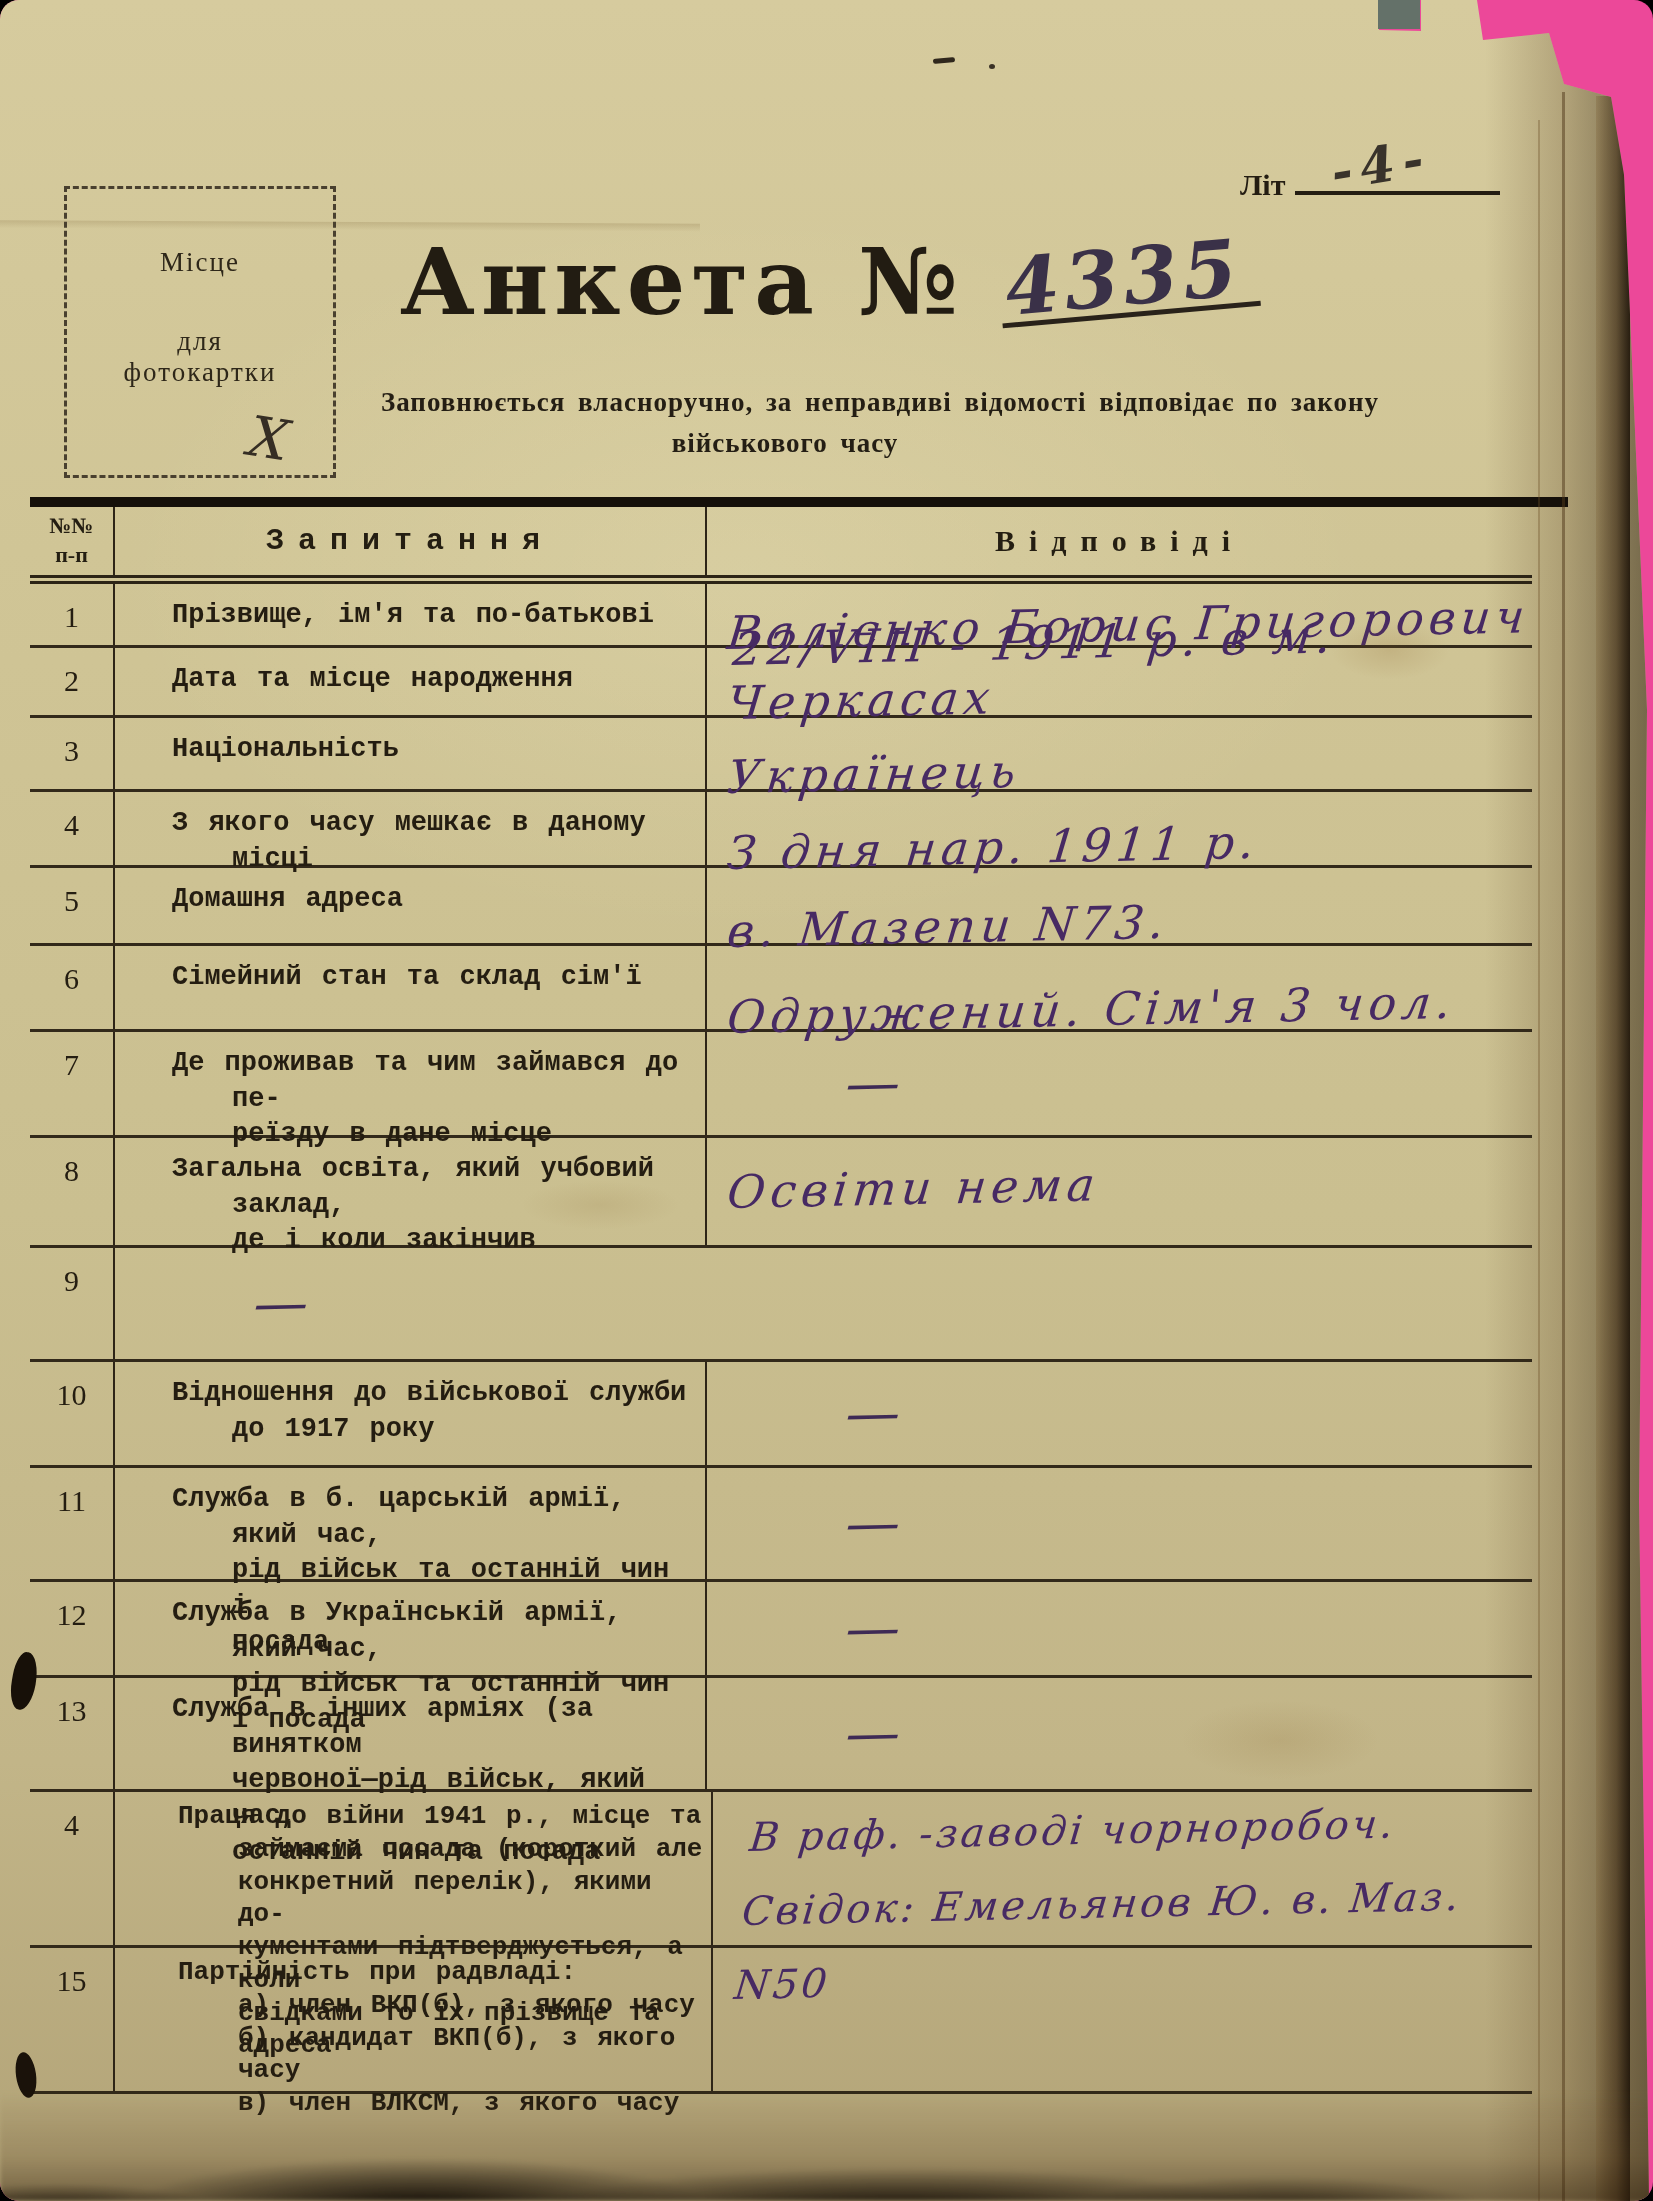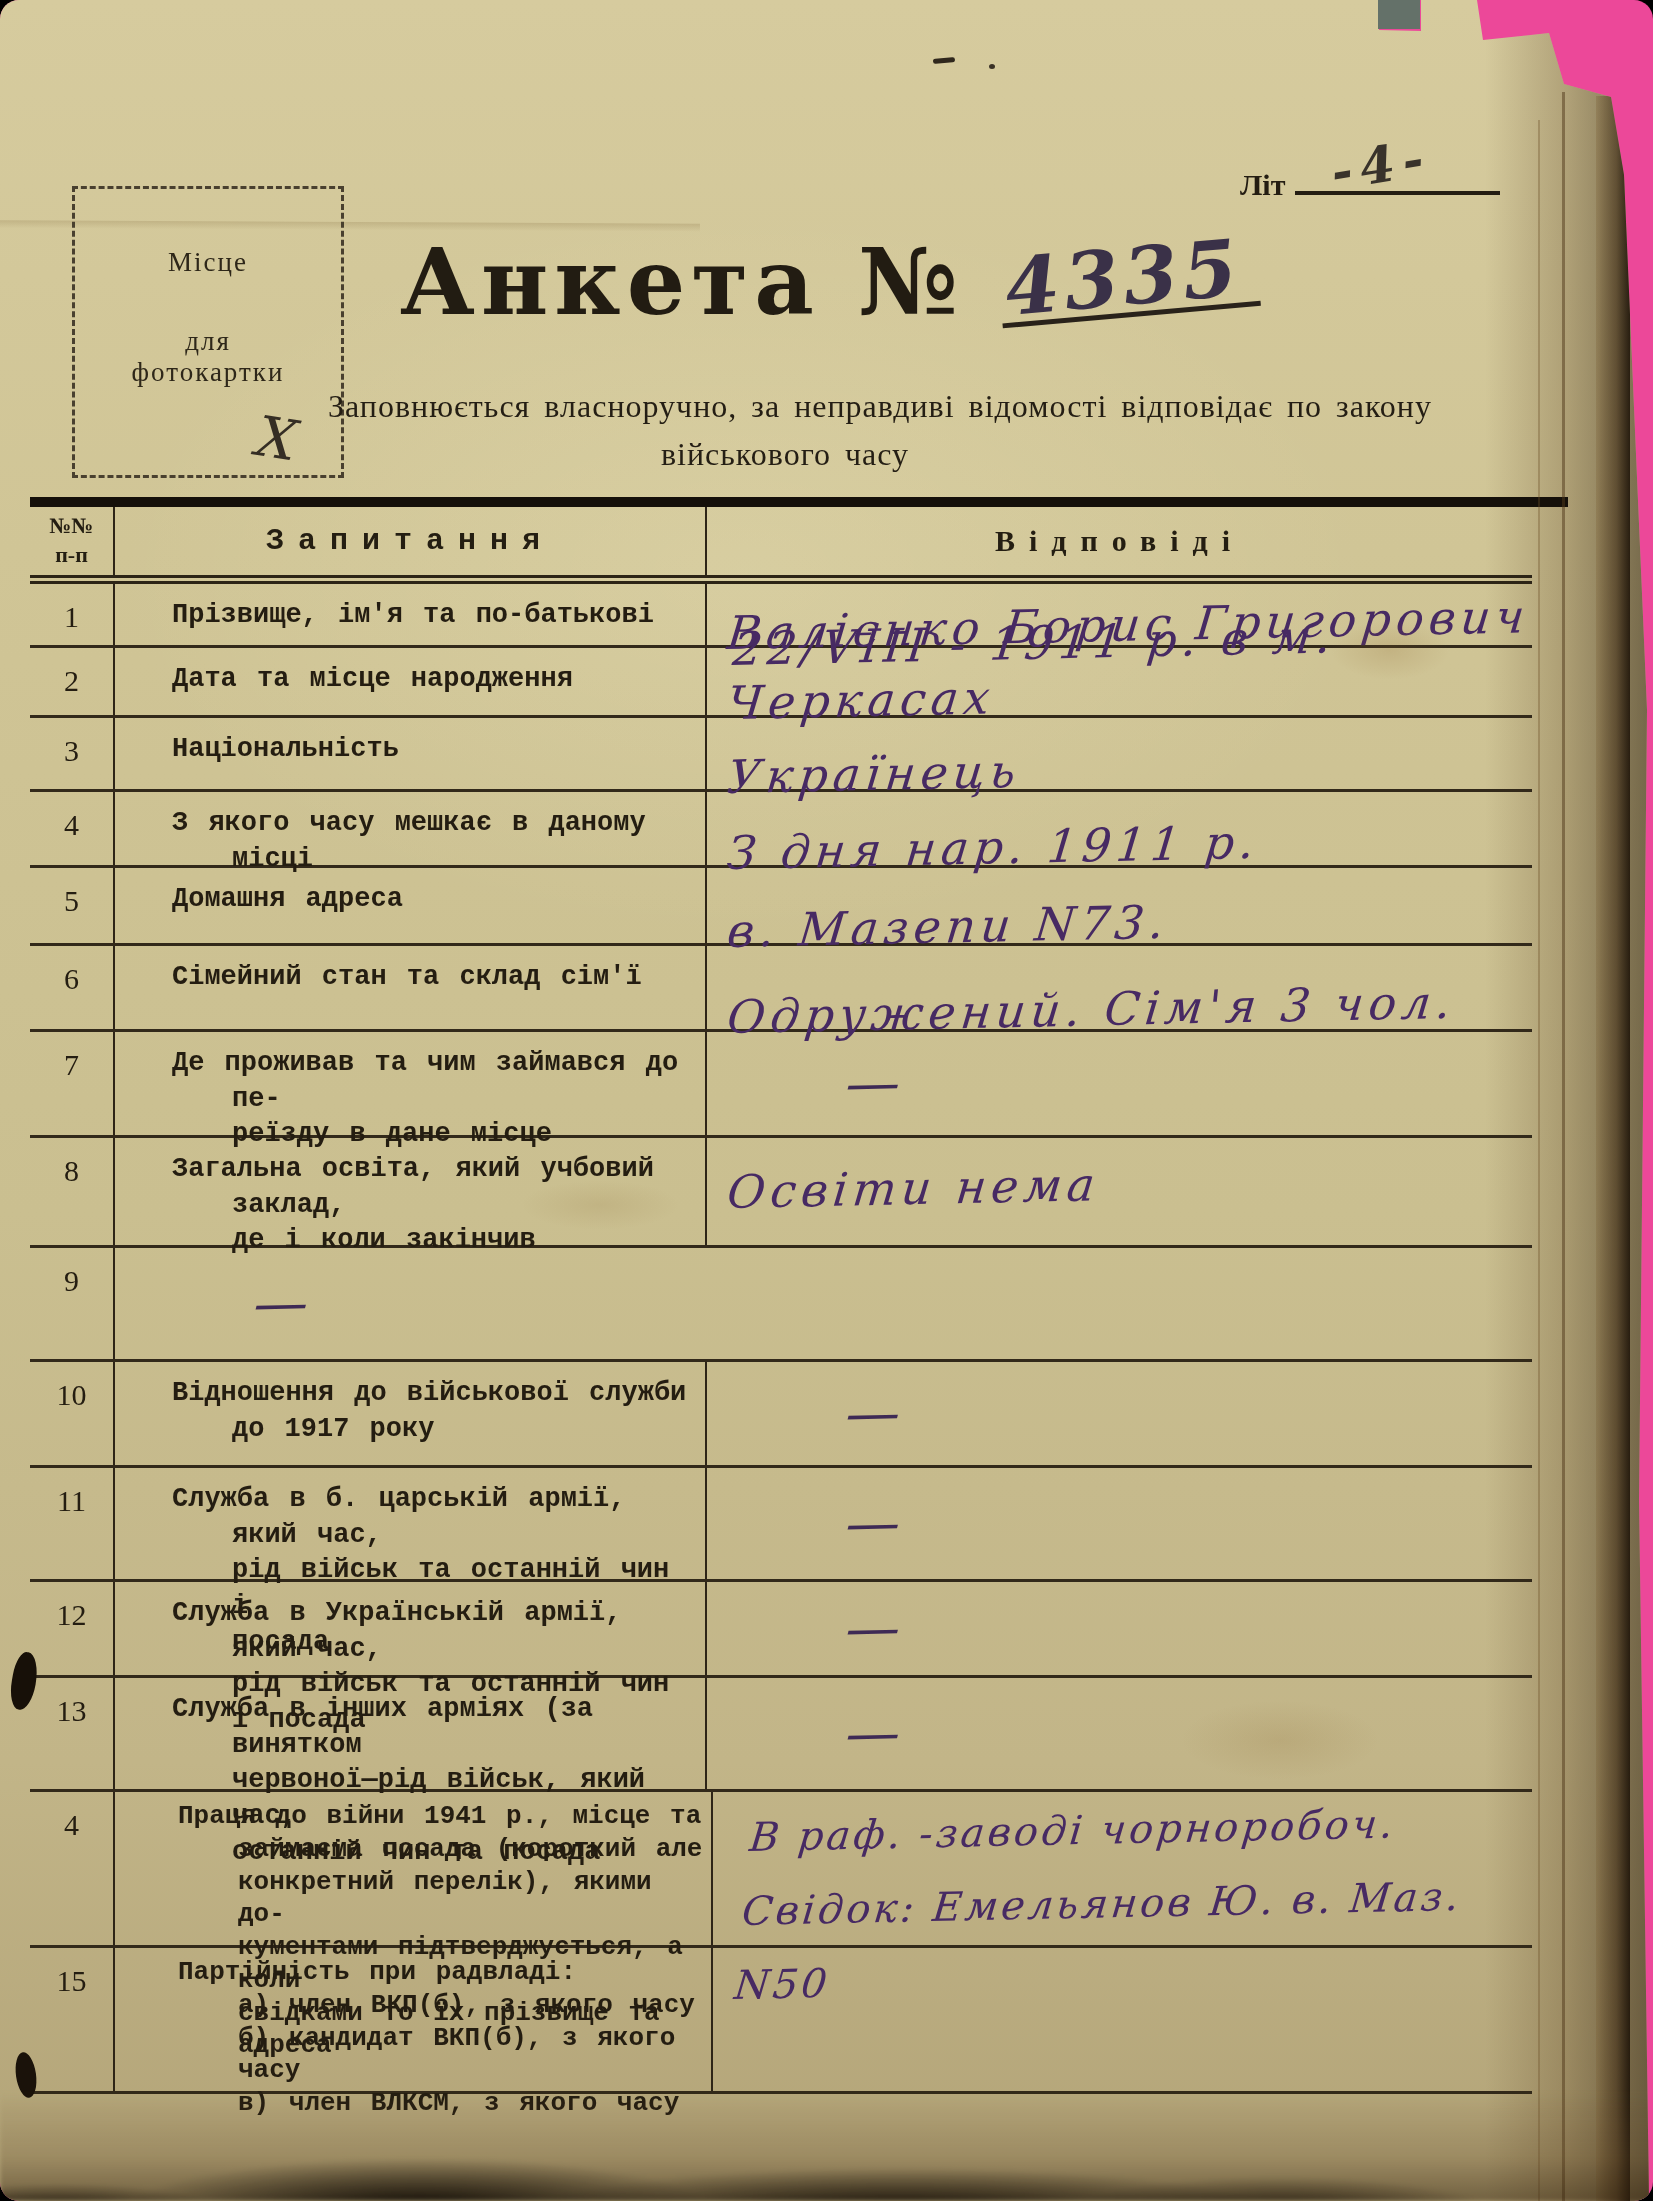--- a/index.html
+++ b/index.html
@@ -21,37 +21,37 @@
   .edge-dark{position:absolute;left:1596px;top:96px;width:34px;height:2105px;
     background:linear-gradient(to right, rgba(120,90,45,.25), rgba(60,40,18,.55) 60%, rgba(25,15,5,.85));}
 
   
   .lit{position:absolute;left:1240px;top:168px;font-weight:bold;font-size:30px;color:#241d12;}
   .lit-line{display:inline-block;width:205px;border-bottom:4px solid #241d12;position:relative;
     vertical-align:baseline;margin-left:10px;}
   .lit-value{position:absolute;left:36px;top:-56px;font-style:italic;font-size:50px;color:#39332b;
     letter-spacing:8px;transform:rotate(-9deg);font-family:"DejaVu Serif",serif;}
 
-  .photo-box{position:absolute;left:72px;top:186px;width:272px;height:292px;
+  .photo-box{position:absolute;left:64px;top:186px;width:272px;height:292px;
     border:3px dashed #49402f;box-sizing:border-box;text-align:center;color:#2e2719;
     font-size:27px;letter-spacing:2px;}
   .photo-box .pl1{margin-top:58px;}
   .photo-box .pl2{margin-top:48px;}
   .photo-box .pl3{}
   .photo-x{position:absolute;right:42px;bottom:4px;font-size:56px;font-style:italic;
     color:#352e24;transform:rotate(9deg);font-family:"DejaVu Serif",serif;}
 
   .title{position:absolute;left:400px;top:228px;font-family:"DejaVu Serif",serif;
     font-weight:bold;font-size:92px;letter-spacing:6px;color:#221c12;white-space:nowrap;}
   .form-no{display:inline-block;font-size:78px;font-style:italic;font-weight:bold;
     color:#3a3148;letter-spacing:5px;border-bottom:5px solid #29221a;padding:0 16px 0 6px;
     transform:rotate(-5deg) translate(-2px,-10px);line-height:.9;}
 
   .subtitle{position:absolute;left:250px;top:382px;width:1260px;text-align:center;
-    font-weight:normal;font-size:32px;letter-spacing:1px;word-spacing:5px;color:#241e14;line-height:1.5;}
+    font-weight:bold;font-size:27px;letter-spacing:1px;word-spacing:5px;color:#241e14;line-height:1.5;}
   .sub2{transform:translateX(-95px);}
 
   
   .top-bar{position:absolute;left:30px;top:497px;width:1538px;height:10px;background:#15100a;}
   .tbl{position:absolute;left:30px;top:507px;width:1502px;}
   .thead{display:flex;height:68px;}
   .cell-n{width:85px;border-right:2px solid #2e2517;box-sizing:border-box;flex-shrink:0;}
   .cell-q{width:592px;border-right:2px solid #2e2517;box-sizing:border-box;flex-shrink:0;font-family:Liberation Mono, monospace;}
   .cell-a{flex:1;}
   .hn{display:flex;flex-direction:column;align-items:center;justify-content:center;

